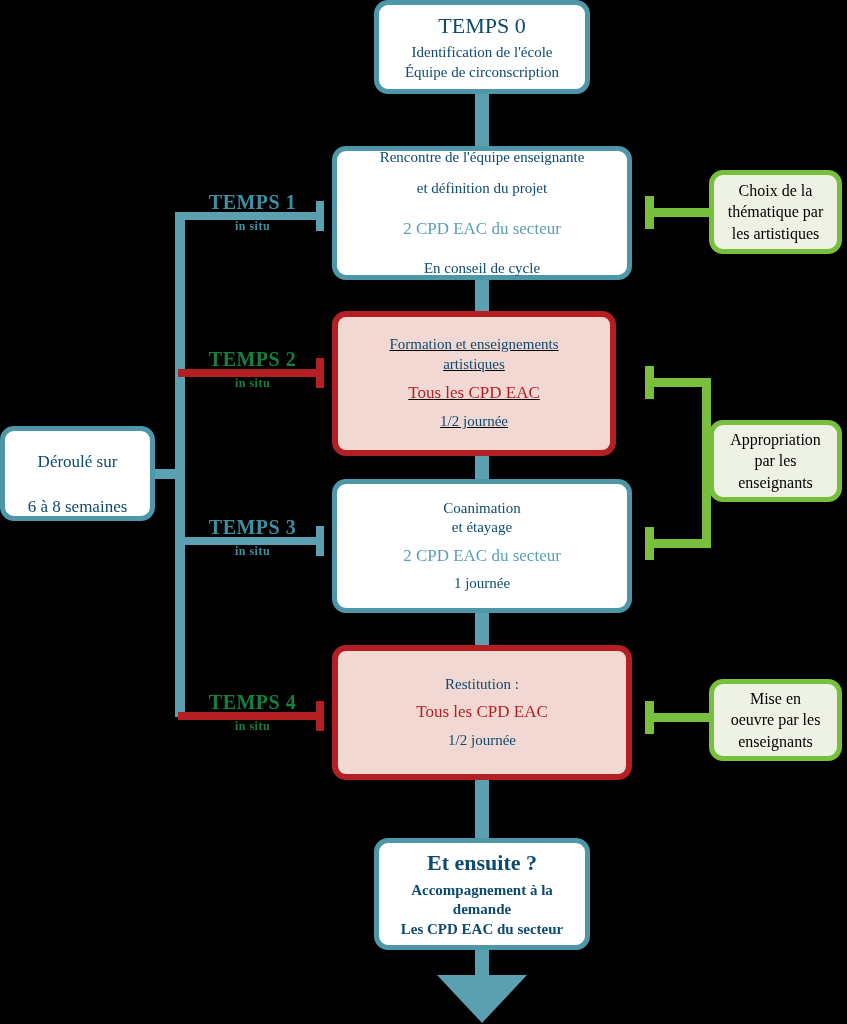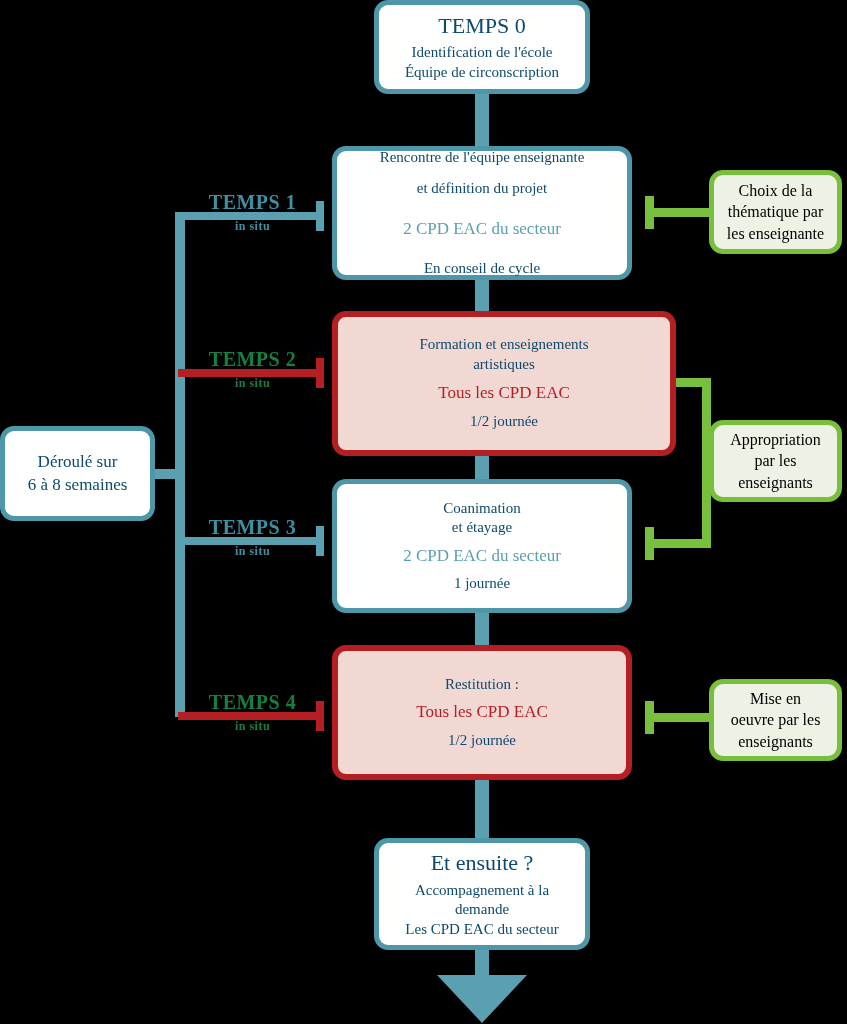--- a/index.html
+++ b/index.html
@@ -18,21 +18,21 @@
   .box-teal{background:#ffffff;border:5px solid #4e97a8;border-radius:14px;}
   .box-red{background:#f2d8d3;border:6px solid #b41f24;border-radius:14px;}
   .box-green{background:#eef2e4;border:5px solid #78bf3e;border-radius:14px;}
 
   .line{display:block;line-height:1.30;color:#0c4a6e;}
   .l-title{font-size:22px;margin-bottom:3px;}
   .l-norm{font-size:15px;}
   .l-teal{font-size:17px;color:#5a9fb2;}
   .l-red{font-size:17px;color:#b41f24;}
   .l-green{font-size:16px;color:#000000;line-height:1.33;}
-  .l-small{font-size:17px;}
+  .l-small{font-size:17px;margin-top:22px;}
 
   .temps{position:absolute;text-align:center;font-weight:bold;
          font-family:"Liberation Serif","DejaVu Serif",serif;
          letter-spacing:.5px;}
   .temps .t1{display:block;font-size:20px;line-height:1.05;}
   .temps .t2{display:block;font-size:12px;line-height:1.1;}
   .temps.teal{color:#3f8fa3;}
   .temps.red{color:#15803d;}
 
   .arrow{position:absolute;width:0;height:0;
@@ -92,41 +92,41 @@
     <span class="line l-norm">Équipe de circonscription</span>
   </div>
 
   <div class="box box-teal" style="left:332px;top:146px;width:300px;height:134px;gap:12px;">
     <span class="line l-norm">Rencontre de l'équipe enseignante</span>
     <span class="line l-norm">et définition du projet</span>
     <span class="line l-teal" style="margin:7px 0;">2 CPD EAC du secteur</span>
     <span class="line l-norm">En conseil de cycle</span>
   </div>
 
-  <div class="box box-red" style="left:332px;top:311px;width:344px;height:145px;">
+  <div class="box box-red" style="left:332px;top:311px;width:284px;height:145px;text-decoration:underline;">
     <span class="line l-norm">Formation et enseignements</span>
     <span class="line l-norm">artistiques</span>
     <span class="line l-red" style="margin:8px 0;">Tous les CPD EAC</span>
     <span class="line l-norm">1/2 journée</span>
   </div>
 
   <div class="box box-teal" style="left:332px;top:479px;width:300px;height:134px;">
     <span class="line l-norm">Coanimation</span>
     <span class="line l-norm">et étayage</span>
     <span class="line l-teal" style="margin:7px 0;">2 CPD EAC du secteur</span>
     <span class="line l-norm">1 journée</span>
   </div>
 
   <div class="box box-red" style="left:332px;top:645px;width:300px;height:135px;">
     <span class="line l-norm">Restitution :</span>
     <span class="line l-red" style="margin:7px 0;">Tous les CPD EAC</span>
     <span class="line l-norm">1/2 journée</span>
   </div>
 
-  <div class="box box-teal" style="left:374px;top:838px;width:216px;height:112px;">
+  <div class="box box-teal" style="left:374px;top:838px;width:216px;height:112px;font-weight:bold;">
     <span class="line l-title">Et ensuite ?</span>
     <span class="line l-norm">Accompagnement à la</span>
     <span class="line l-norm">demande</span>
     <span class="line l-norm">Les CPD EAC du secteur</span>
   </div>
 
   <div class="temps teal" style="left:180px;top:192px;width:145px;">
     <span class="t1">TEMPS 1</span>
     <span class="t2" style="margin-top:7px;">in situ</span>
   </div>
@@ -142,21 +142,21 @@
   </div>
 
   <div class="temps red" style="left:180px;top:692px;width:145px;">
     <span class="t1">TEMPS 4</span>
     <span class="t2" style="margin-top:7px;">in situ</span>
   </div>
 
   <div class="box box-green" style="left:709px;top:170px;width:133px;height:84px;">
     <span class="line l-green">Choix de la</span>
     <span class="line l-green">thématique par</span>
-    <span class="line l-green">les enseignante</span>
+    <span class="line l-green">les artistiques</span>
   </div>
 
   <div class="box box-green" style="left:709px;top:420px;width:133px;height:82px;">
     <span class="line l-green">Appropriation</span>
     <span class="line l-green">par les</span>
     <span class="line l-green">enseignants</span>
   </div>
 
   <div class="box box-green" style="left:709px;top:679px;width:133px;height:82px;">
     <span class="line l-green">Mise en</span>

